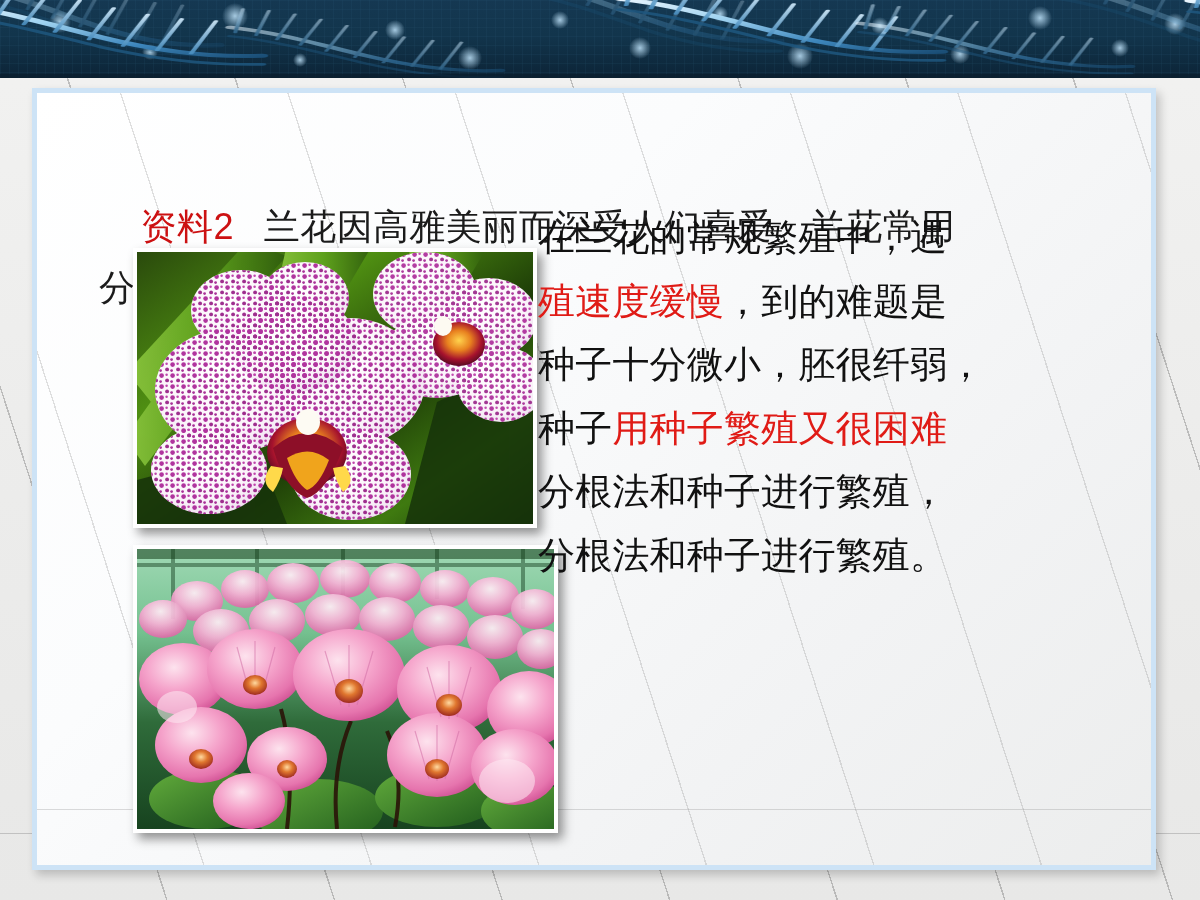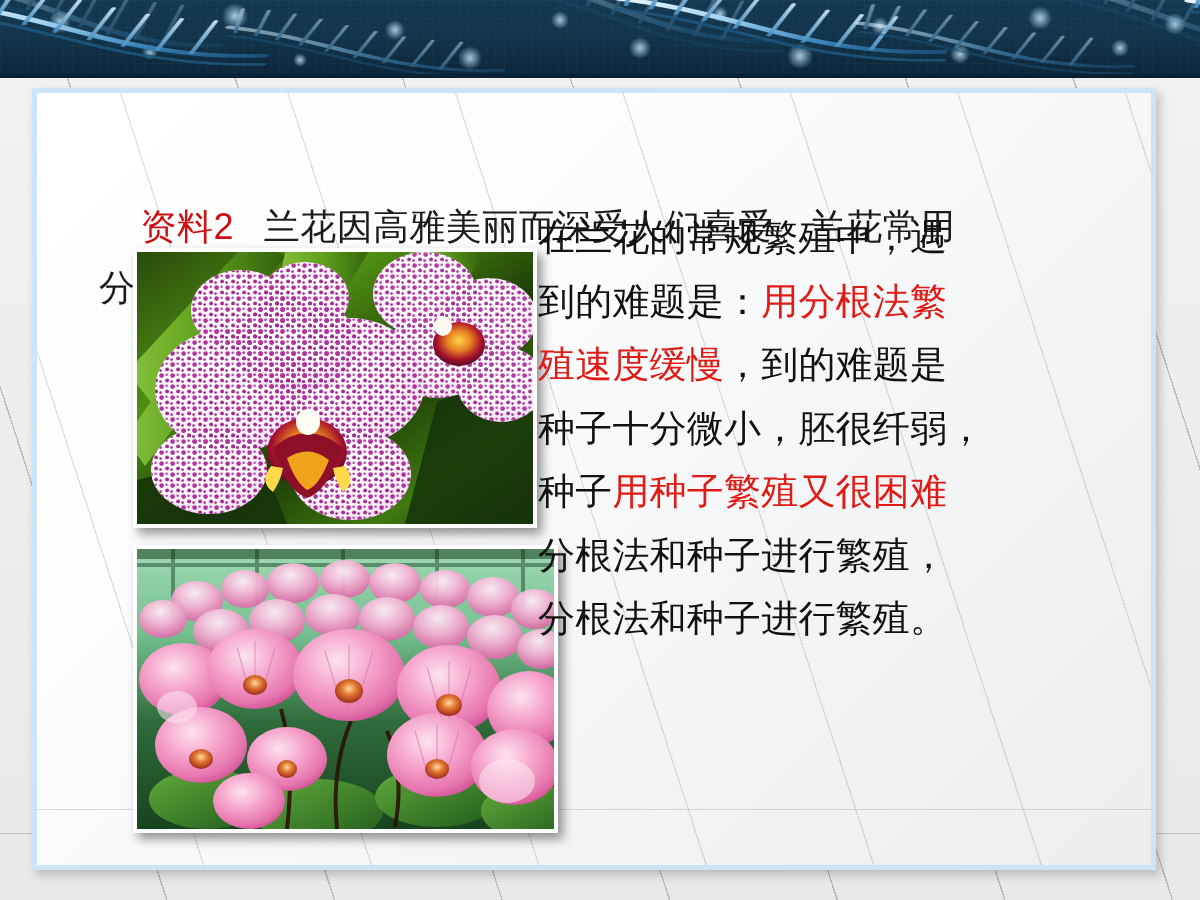--- a/index.html
+++ b/index.html
@@ -399,19 +399,18 @@
           <ellipse cx="370" cy="232" rx="28" ry="22"></ellipse>
           <ellipse cx="40" cy="158" rx="20" ry="16"></ellipse>
         </g>
       </g>
     </svg>
   </div>
 </div>
 
 <div id="body-text">
   <span class="ln"><span>在兰花的常规繁殖中，遇</span></span>
-  <span class="ln"><span>到的难题是：</span><span class="red">用分根法繁</span></span>
   <span class="ln"><span class="red">殖速度缓慢</span><span>，到的难题是</span></span>
   <span class="ln"><span>种子十分微小，胚很纤弱，</span></span>
   <span class="ln"><span>种子</span><span class="red">用种子繁殖又很困难</span></span>
   <span class="ln"><span>分根法和种子进行繁殖，</span></span>
   <span class="ln"><span>分根法和种子进行繁殖。</span></span>
 </div>
 
 </body></html>

